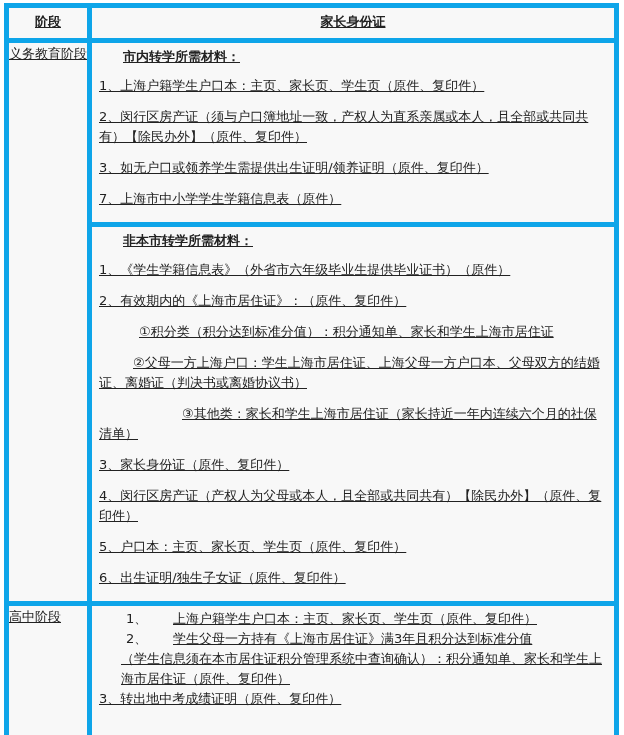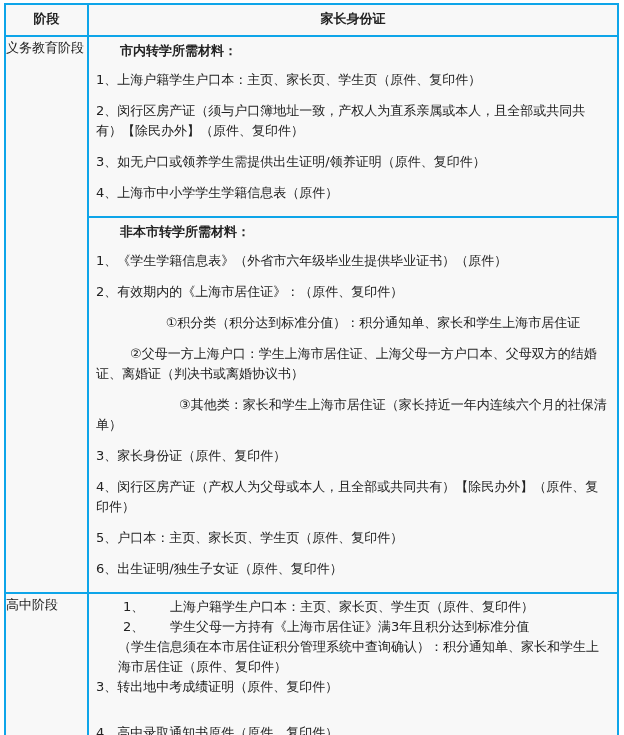--- a/index.html
+++ b/index.html
@@ -1,27 +1,27 @@
 <!DOCTYPE html>
 <html><head>
 <meta charset="utf-8">
 <style>
   html, body { margin: 0; padding: 0; background: #ffffff; }
   body { width: 624px; height: 735px; position: relative; overflow: hidden;
          font-family: "DejaVu Sans", "Liberation Sans", sans-serif; font-size: 13px; color: #222; }
   table.main { position: absolute; left: 4px; top: 3px; width: 615px; border-collapse: collapse;
                background: #f8f8f8; table-layout: fixed; }
-  table.main td, table.main th { border: 2px solid #0ea5e9; vertical-align: top; padding: 0; }
+  table.main td, table.main th { border: 5px solid #0ea5e9; vertical-align: top; padding: 0; text-decoration: underline; }
   th { font-weight: bold; font-size: 13px; text-align: center; height: 30px; line-height: 28px; }
   .col-stage { width: 83px; }
   td.stage { vertical-align: middle; padding-left: 6px; line-height: 22px; }
   .block { padding: 4px 7px 2px 7px; }
   .p { line-height: 20px; margin: 0 0 11px 0; }
   .p.h { font-weight: bold; margin-bottom: 9px; margin-left: 24px; }
-  .ind1 { padding-left: 40px; text-align: center; }
+  .ind1 { padding-left: 40px; }
   .ind2 { text-indent: 34px; }
   .ind3 { text-indent: 83px; }
   .hs-block { padding: 3px 7px 2px 7px; }
   .hs-line { line-height: 20px; }
   .hs-num { display: inline-block; width: 47px; padding-left: 27px; box-sizing: content-box; }
   .hs-indent { padding-left: 22px; }
 </style>
 </head>
 <body>
 
@@ -39,21 +39,21 @@
   <tr>
     <td class="stage" rowspan="2">
       <span>义务教育阶段</span>
     </td>
     <td>
       <div class="block">
         <div class="p h">市内转学所需材料：</div>
         <div class="p">1、上海户籍学生户口本：主页、家长页、学生页（原件、复印件）</div>
         <div class="p">2、闵行区房产证（须与户口簿地址一致，产权人为直系亲属或本人，且全部或共同共有）【除民办外】（原件、复印件）</div>
         <div class="p">3、如无户口或领养学生需提供出生证明/领养证明（原件、复印件）</div>
-        <div class="p">4、上海市中小学学生学籍信息表（原件）</div>
+        <div class="p">7、上海市中小学学生学籍信息表（原件）</div>
       </div>
     </td>
   </tr>
 
   <tr>
     <td>
       <div class="block">
         <div class="p h">非本市转学所需材料：</div>
         <div class="p">1、《学生学籍信息表》（外省市六年级毕业生提供毕业证书）（原件）</div>
         <div class="p">2、有效期内的《上海市居住证》：（原件、复印件）</div>

